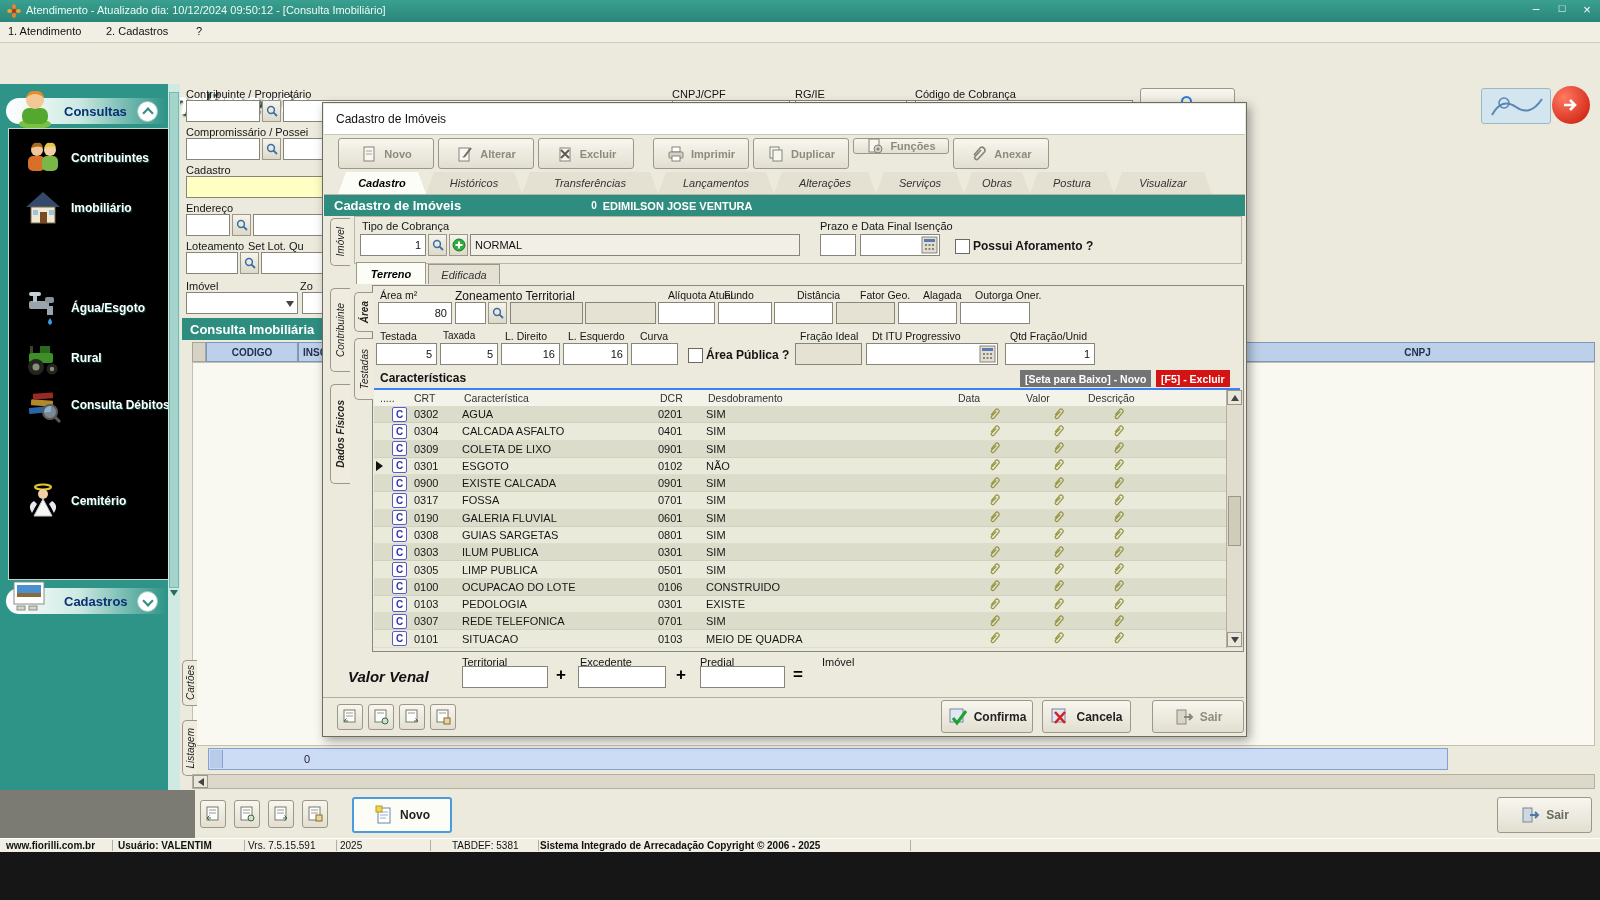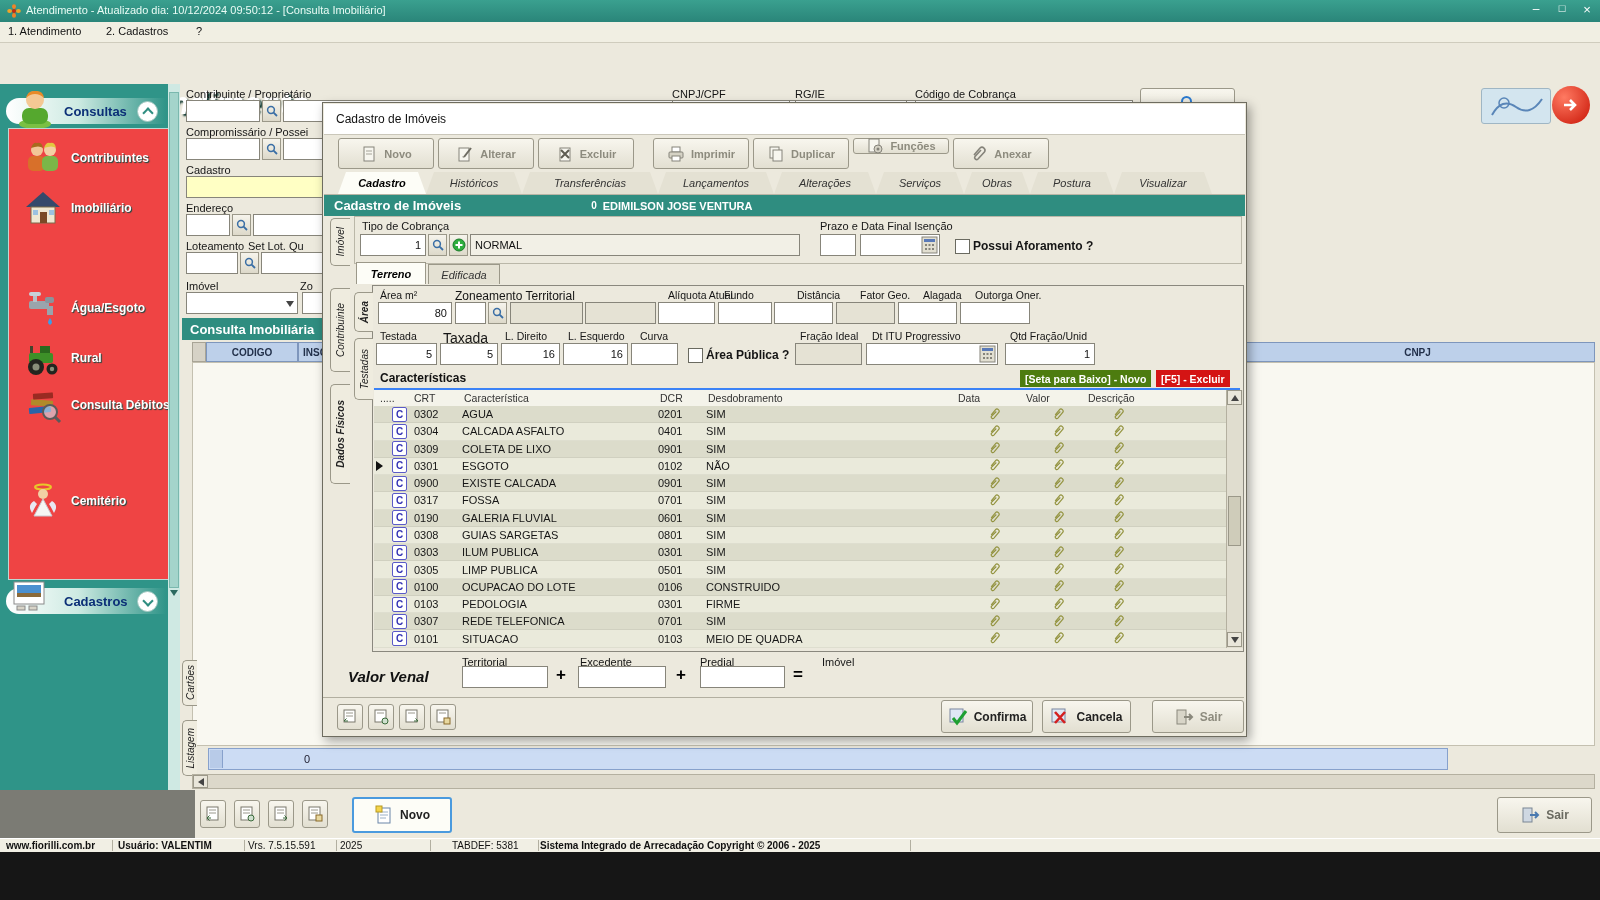--- a/index.html
+++ b/index.html
@@ -121,21 +121,21 @@
         <span class="chev"></span>
       </span>
   </div>
   <svg class="abs" style="left:12px;top:2px" width="46" height="44" viewBox="0 0 46 44">
       <ellipse cx="23" cy="38" rx="16" ry="5" fill="#7ac043"></ellipse>
       <rect x="10" y="22" width="26" height="16" rx="7" fill="#55a82e"></rect>
       <circle cx="23" cy="14" r="9" fill="#f4c894"></circle>
       <path d="M14 12 Q16 4 23 5 Q31 4 32 12 Q28 8 23 8 Q18 8 14 12" fill="#e88a28"></path>
     </svg>
 
-  <div class="abs" style="left:8px;top:44px;width:162px;height:450px;background:#ef4444;border:1px solid #bcd8d2">
+  <div class="abs" style="left:8px;top:44px;width:162px;height:450px;background:#000000;border:1px solid #bcd8d2">
     <div class="sb-item" style="top:4px">
       <svg width="40" height="40" viewBox="0 0 40 40">
           <circle cx="14" cy="12" r="6" fill="#f2c698"></circle>
           <path d="M8 10 Q10 4 14 5 Q19 4 20 10 Q16 7 8 10" fill="#a86a1e"></path>
           <rect x="5" y="18" width="17" height="15" rx="5" fill="#d8702a"></rect>
           <circle cx="27" cy="12" r="6" fill="#f4cfa4"></circle>
           <path d="M21 10 Q23 4 27 5 Q32 4 33 10 Q29 7 21 10" fill="#e2c840"></path>
           <rect x="19" y="18" width="16" height="15" rx="5" fill="#7ab648"></rect>
         </svg>
       <span class="tx">Contribuintes</span>
@@ -536,21 +536,21 @@
   <div class="inp ro" style="left:510px;top:302px;width:73px"></div>
   <div class="inp ro" style="left:585px;top:302px;width:71px"></div>
   <div class="inp" style="left:658px;top:302px;width:57px"></div>
   <div class="inp" style="left:718px;top:302px;width:54px"></div>
   <div class="inp" style="left:774px;top:302px;width:59px"></div>
   <div class="inp ro" style="left:836px;top:302px;width:59px"></div>
   <div class="inp" style="left:898px;top:302px;width:59px"></div>
   <div class="inp" style="left:960px;top:302px;width:70px"></div>
 
   <div class="lbl" style="left:380px;top:330px;font-size:10.5px">Testada</div>
-  <div class="lbl" style="left:443px;top:330px;font-size:14px">Taxada</div>
+  <div class="lbl" style="left:443px;top:330px;font-size:10px">Taxada</div>
   <div class="lbl" style="left:505px;top:330px;font-size:10.5px">L. Direito</div>
   <div class="lbl" style="left:568px;top:330px;font-size:10.5px">L. Esquerdo</div>
   <div class="lbl" style="left:640px;top:330px;font-size:10.5px">Curva</div>
   <div class="lbl" style="left:800px;top:330px;font-size:10.5px">Fração Ideal</div>
   <div class="lbl" style="left:872px;top:330px;font-size:10.5px">Dt ITU Progressivo</div>
   <div class="lbl" style="left:1010px;top:330px;font-size:10.5px">Qtd Fração/Unid</div>
   <div class="inp num" style="left:376px;top:343px;width:61px">5</div>
   <div class="inp num" style="left:440px;top:343px;width:58px">5</div>
   <div class="inp num" style="left:501px;top:343px;width:59px">16</div>
   <div class="inp num" style="left:563px;top:343px;width:65px">16</div>
@@ -569,21 +569,21 @@
             <rect x="4" y="12" width="2" height="2"></rect>
             <rect x="7.5" y="12" width="2" height="2"></rect>
             <rect x="11" y="12" width="2" height="2"></rect>
           </g>
         </svg></span>
   </div>
   <div class="inp num" style="left:1005px;top:343px;width:90px">1</div>
 
   <div class="abs" style="left:374px;top:368px;width:866px;height:20px;border-bottom:3px solid #3b82f6">
     <b style="position:absolute;left:6px;top:3px;font-size:12px;color:#111">Características</b>
-    <span class="chip" style="left:646px;top:2px;background:#4d7c0f">[Seta para Baixo] - Novo</span>
+    <span class="chip" style="left:646px;top:2px;background:#737373">[Seta para Baixo] - Novo</span>
     <span class="chip" style="left:782px;top:2px;background:#d41414">[F5] - Excluir</span>
   </div>
   <div class="thead">
     <span class="th" style="width:38px;padding-left:6px">.....</span>
     <span class="th" style="width:50px">CRT</span>
     <span class="th" style="width:196px">Característica</span>
     <span class="th" style="width:48px">DCR</span>
     <span class="th" style="width:250px">Desdobramento</span>
     <span class="th" style="width:68px">Data</span>
     <span class="th" style="width:62px">Valor</span>
@@ -802,21 +802,21 @@
           </svg></span>
       </div>
       <div class="crow alt">
         <span class="c-ar"></span>
         <span class="c-ic">
           <span class="cbadge">C</span>
         </span>
         <span class="c-crt">0103</span>
         <span class="c-nm">PEDOLOGIA</span>
         <span class="c-dcr">0301</span>
-        <span class="c-dd">FIRME</span>
+        <span class="c-dd">EXISTE</span>
         <span class="c-dt"><svg width="12" height="13" viewBox="0 0 13 14">
             <path d="M3.5 8.5 L8 3 a2.3 2.3 0 0 1 3.4 3.1 L6.4 12 a1.7 1.7 0 0 1-2.7-2 L9 4.8" fill="none" stroke="#93933f" stroke-width="1.3"></path>
           </svg></span>
         <span class="c-vl"><svg width="12" height="13" viewBox="0 0 13 14">
             <path d="M3.5 8.5 L8 3 a2.3 2.3 0 0 1 3.4 3.1 L6.4 12 a1.7 1.7 0 0 1-2.7-2 L9 4.8" fill="none" stroke="#93933f" stroke-width="1.3"></path>
           </svg></span>
         <span class="c-ds"><svg width="12" height="13" viewBox="0 0 13 14">
             <path d="M3.5 8.5 L8 3 a2.3 2.3 0 0 1 3.4 3.1 L6.4 12 a1.7 1.7 0 0 1-2.7-2 L9 4.8" fill="none" stroke="#93933f" stroke-width="1.3"></path>
           </svg></span>
       </div>

